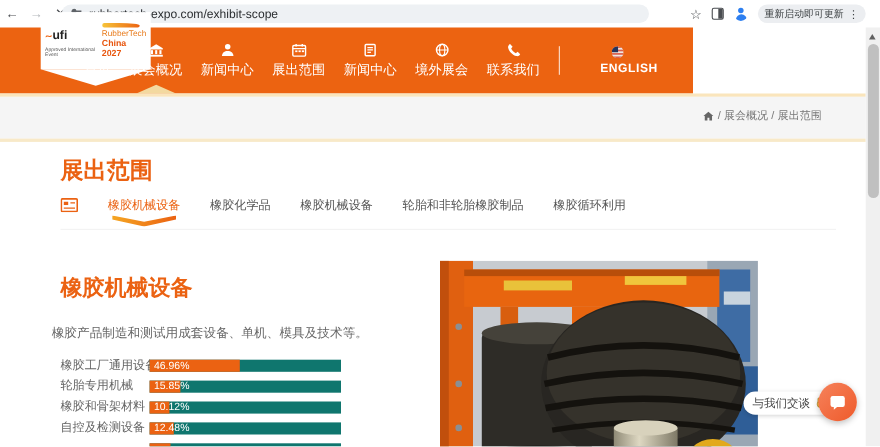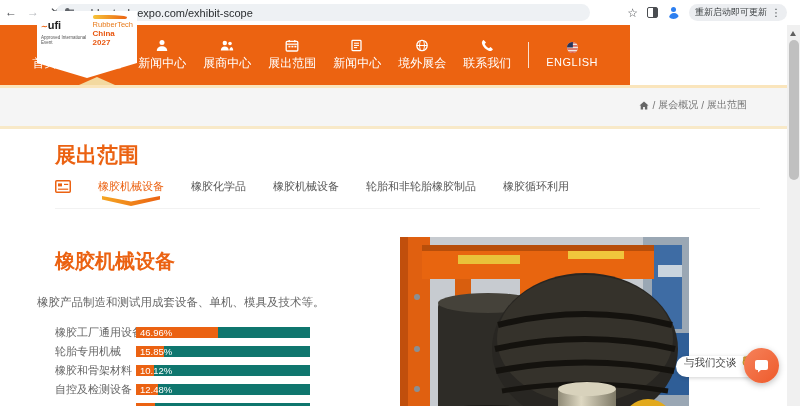--- a/index.html
+++ b/index.html
@@ -17,64 +17,64 @@
   .panel-icon{width:11px;height:11px;border:1.4px solid #4a4d51;border-radius:2px;position:relative;}
   .panel-icon::after{content:"";position:absolute;right:0;top:0;width:4px;height:100%;background:#4a4d51;}
   .avatar{width:13px;height:13px;border-radius:50%;position:relative;overflow:hidden;}
   .avatar::before{content:"";position:absolute;left:4px;top:1px;width:5px;height:5px;border-radius:50%;background:#2d7ff0;}
   .avatar::after{content:"";position:absolute;left:1.5px;top:7px;width:10px;height:7px;border-radius:5px 5px 0 0;background:#2d7ff0;}
   .update-pill{height:17px;background:#eceef1;border-radius:9px;display:flex;align-items:center;padding:0 6px;gap:4px;font-size:9px;color:#3c4043;}
   .dots{font-size:10px;color:#3c4043;letter-spacing:0;}
 
   
   .site-header{position:absolute;left:0;top:25px;width:630px;height:60px;background:#ec6311;text-align:center;}
-  .logo-card{position:absolute;left:37px;top:11px;width:100px;height:52px;background:#fff;z-index:5;display:flex;justify-content:center;gap:6px;padding:4px;}
+  .logo-card{position:absolute;left:37px;top:11px;width:100px;height:52px;background:#fff;z-index:5;display:flex;align-items:center;justify-content:center;gap:6px;padding:4px;}
   .logo-card::after{content:"";position:absolute;left:0;top:52px;border-left:50px solid transparent;border-right:50px solid transparent;border-top:15px solid #fff;}
   .ufi-name{font-size:11px;font-weight:bold;color:#222;line-height:10px;}
   .ufi-swoosh{color:#ec6311;font-size:8px;font-weight:bold;}
   .ufi-sub{font-size:4.5px;color:#555;line-height:5px;margin-top:2px;}
   .ev-name{font-size:7.5px;font-weight:normal;color:#e87b1c;line-height:8px;}
   .ev-ed{font-size:8px;font-weight:bold;color:#e8560f;line-height:9px;}
   .ev-swoosh{display:block;width:34px;height:4px;background:linear-gradient(90deg,#f6c43a,#ec6311);border-radius:2px 60% 2px 2px;margin-bottom:2px;}
   .main-nav{position:absolute;right:32px;top:0;height:60px;display:flex;align-items:center;gap:17px;}
   .nav-item{display:flex;flex-direction:column;align-items:center;gap:3px;cursor:pointer;position:relative;height:60px;justify-content:center;}
   .nav-item .lbl{font-size:12px;color:#fff;white-space:nowrap;}
   .nav-item.active .pennant{content:"";position:absolute;bottom:0;left:50%;margin-left:-18px;width:0;height:0;border-left:18px solid transparent;border-right:18px solid transparent;border-bottom:8px solid #f3d9a0;}
   .nav-divider{width:1px;height:26px;background:rgba(255,255,255,.8);}
   .lang{display:flex;flex-direction:column;align-items:center;gap:3px;cursor:pointer;}
-  .lang .lbl{font-size:11px;font-weight:normal;color:#fff;letter-spacing:.5px;}
+  .lang .lbl{font-size:11px;font-weight:bold;color:#fff;letter-spacing:.5px;margin-left:20px;}
 
   
   .cream-line-top{position:absolute;left:0;top:85px;width:787px;height:3px;background:#fae5bc;}
   .band{position:absolute;left:0;top:88px;width:787px;height:38px;background:#f5f5f5;}
   .cream-line-bot{position:absolute;left:0;top:126px;width:787px;height:3px;background:#f8e9c8;}
   .breadcrumb{position:absolute;right:40px;top:10px;display:flex;align-items:center;gap:3px;font-size:10px;color:#777;}
 
   
   .page-title{position:absolute;left:55px;top:141px;font-size:21px;font-weight:600;color:#eb6212;}
   .tabs-row{position:absolute;left:55px;top:179px;width:705px;display:flex;align-items:center;gap:27px;padding-bottom:14px;border-bottom:1px solid #f2f2f2;}
   .tab{font-size:11px;color:#555;cursor:pointer;white-space:nowrap;position:relative;}
   .tab.active{color:#eb6212;}
   .tab .chevron{position:absolute;left:50%;margin-left:-29px;top:17px;}
   .sec-heading{position:absolute;left:55px;top:248px;font-size:20px;font-weight:bold;color:#eb6212;}
-  .sec-desc{position:absolute;left:37px;top:295px;font-size:11.5px;color:#666;}
+  .sec-desc{position:absolute;left:47px;top:295px;font-size:11.5px;color:#666;}
 
   
   .chart{position:absolute;left:55px;top:327px;width:335px;}
   .crow{position:relative;height:11px;margin-bottom:8px;}
   .crow .clabel{position:absolute;left:0;top:0;width:78px;font-size:11px;color:#666;line-height:11px;white-space:nowrap;}
   .crow .track{position:absolute;left:81px;top:0;width:174px;height:11px;background:#0f766e;}
   .crow .fill{position:absolute;left:0;top:0;height:11px;background:#eb6212;}
   .crow .pct{position:absolute;left:4px;top:0;font-size:9.5px;color:#fff;line-height:11px;white-space:nowrap;z-index:2;}
 
   
   .photo{position:absolute;left:400px;top:237px;width:289px;height:190px;}
 
   
-  .chat-pill{position:absolute;left:676px;top:356px;height:21px;background:#fff;border-radius:11px;box-shadow:0 1px 4px rgba(0,0,0,.18);display:flex;padding:0 8px;gap:4px;font-size:10.5px;color:#444;z-index:9;}
+  .chat-pill{position:absolute;left:676px;top:356px;height:21px;background:#fff;border-radius:11px;box-shadow:0 1px 4px rgba(0,0,0,.18);display:flex;align-items:center;padding:0 8px;gap:4px;font-size:10.5px;color:#444;z-index:9;}
   .chat-fab{position:absolute;left:744px;top:348px;width:35px;height:35px;border-radius:50%;background:linear-gradient(135deg,#f6825b,#ee5a2b);box-shadow:0 2px 6px rgba(0,0,0,.25);display:flex;align-items:center;justify-content:center;z-index:10;cursor:pointer;}
 
   
   .scrollbar{position:absolute;right:0;top:25px;width:13px;height:381px;background:#f0f0f0;z-index:20;}
   .sb-arrow{position:absolute;top:6px;left:3px;width:0;height:0;border-left:3.5px solid transparent;border-right:3.5px solid transparent;border-bottom:5px solid #606060;}
   .sb-thumb{position:absolute;top:15px;left:1.5px;width:10px;height:140px;background:#c0c0c0;border-radius:5px;}
 </style>
 </head>
 <body>
 
@@ -129,29 +129,20 @@
       </div>
 
       <div class="nav-item">
         <svg width="14" height="13" viewBox="0 0 14 13" fill="#fff">
             <circle cx="7" cy="3.6" r="2.5"></circle>
             <path d="M1.8 12c0-3.1 2.3-4.7 5.2-4.7s5.2 1.6 5.2 4.7z"></path>
           </svg>
         <span class="lbl">新闻中心</span>
       </div>
 
-      <div class="nav-item">
-        <svg width="14" height="13" viewBox="0 0 14 13" fill="#fff">
-            <circle cx="4.8" cy="4" r="2.2"></circle>
-            <circle cx="10" cy="4.5" r="1.8"></circle>
-            <path d="M0.8 11.6c0-2.7 1.8-4.1 4-4.1s4 1.4 4 4.1z"></path>
-            <path d="M9.3 11.6c.1-2 .9-3.2 2-3.7 1.2.4 1.9 1.7 1.9 3.7z"></path>
-          </svg>
-        <span class="lbl">展商中心</span>
-      </div>
 
       <div class="nav-item">
         <svg width="14" height="13" viewBox="0 0 14 13">
             <rect x="1.2" y="2.4" width="11.6" height="9.6" rx="1" fill="none" stroke="#fff" stroke-width="1.3"></rect>
             <line x1="1.2" y1="5.2" x2="12.8" y2="5.2" stroke="#fff" stroke-width="1.2"></line>
             <line x1="4.2" y1="1" x2="4.2" y2="3.2" stroke="#fff" stroke-width="1.3"></line>
             <line x1="9.8" y1="1" x2="9.8" y2="3.2" stroke="#fff" stroke-width="1.3"></line>
             <rect x="3.4" y="6.8" width="2" height="1.6" fill="#fff"></rect>
             <rect x="6.4" y="6.8" width="2" height="1.6" fill="#fff"></rect>
             <rect x="9.4" y="6.8" width="2" height="1.6" fill="#fff"></rect>

